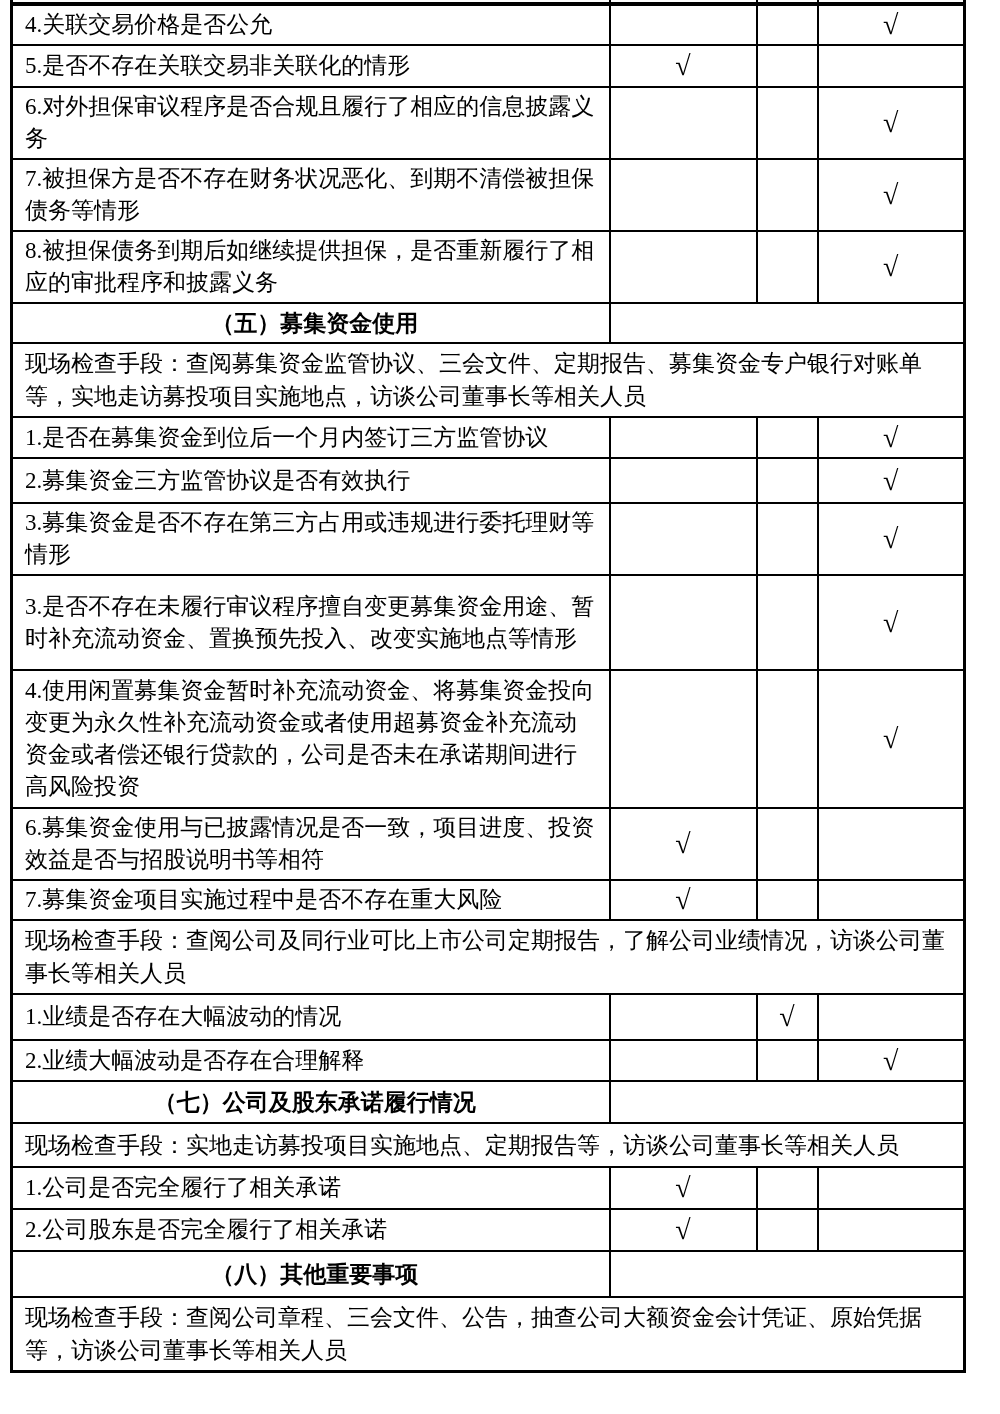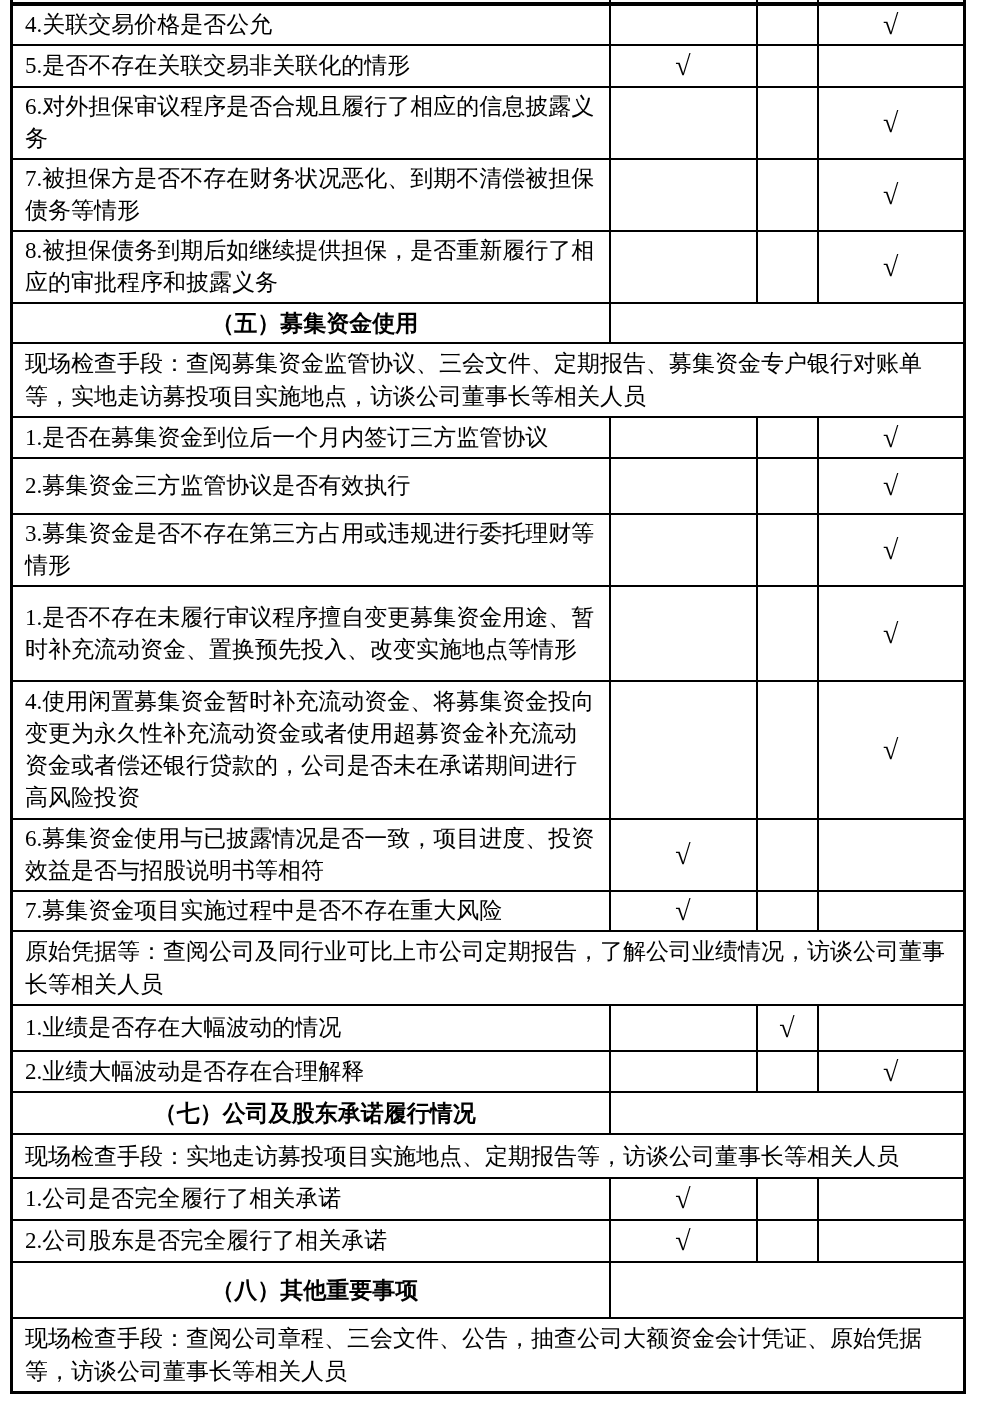--- a/index.html
+++ b/index.html
@@ -115,34 +115,34 @@
         </tr>
         <tr class="row-method" style="height: 64px;">
           <td colspan="4" class="method-cell">现场检查手段：查阅募集资金监管协议、三会文件、定期报告、募集资金专户银行对账单等，实地走访募投项目实施地点，访谈公司董事长等相关人员</td>
         </tr>
         <tr class="row-question" style="height: 41px;">
           <td class="question-cell">1.是否在募集资金到位后一个月内签订三方监管协议</td>
           <td class="check-cell"></td>
           <td class="check-cell"></td>
           <td class="check-cell">√</td>
         </tr>
-        <tr class="row-question" style="height: 56px;">
+        <tr class="row-question" style="height: 45px;">
           <td class="question-cell">2.募集资金三方监管协议是否有效执行</td>
           <td class="check-cell"></td>
           <td class="check-cell"></td>
           <td class="check-cell">√</td>
         </tr>
         <tr class="row-question" style="height: 64px;">
           <td class="question-cell">3.募集资金是否不存在第三方占用或违规进行委托理财等情形</td>
           <td class="check-cell"></td>
           <td class="check-cell"></td>
           <td class="check-cell">√</td>
         </tr>
         <tr class="row-question" style="height: 95px;">
-          <td class="question-cell">1.是否不存在未履行审议程序擅自变更募集资金用途、暂时补充流动资金、置换预先投入、改变实施地点等情形</td>
+          <td class="question-cell">3.是否不存在未履行审议程序擅自变更募集资金用途、暂时补充流动资金、置换预先投入、改变实施地点等情形</td>
           <td class="check-cell"></td>
           <td class="check-cell"></td>
           <td class="check-cell">√</td>
         </tr>
         <tr class="row-question" style="height: 138px;">
           <td class="question-cell">4.使用闲置募集资金暂时补充流动资金、将募集资金投向变更为永久性补充流动资金或者使用超募资金补充流动资金或者偿还银行贷款的，公司是否未在承诺期间进行高风险投资</td>
           <td class="check-cell"></td>
           <td class="check-cell"></td>
           <td class="check-cell">√</td>
         </tr>
@@ -152,21 +152,21 @@
           <td class="check-cell"></td>
           <td class="check-cell"></td>
         </tr>
         <tr class="row-question" style="height: 40px;">
           <td class="question-cell">7.募集资金项目实施过程中是否不存在重大风险</td>
           <td class="check-cell">√</td>
           <td class="check-cell"></td>
           <td class="check-cell"></td>
         </tr>
         <tr class="row-method" style="height: 65px;">
-          <td colspan="4" class="method-cell">原始凭据等：查阅公司及同行业可比上市公司定期报告，了解公司业绩情况，访谈公司董事长等相关人员</td>
+          <td colspan="4" class="method-cell">现场检查手段：查阅公司及同行业可比上市公司定期报告，了解公司业绩情况，访谈公司董事长等相关人员</td>
         </tr>
         <tr class="row-question" style="height: 46px;">
           <td class="question-cell">1.业绩是否存在大幅波动的情况</td>
           <td class="check-cell"></td>
           <td class="check-cell">√</td>
           <td class="check-cell"></td>
         </tr>
         <tr class="row-question" style="height: 41px;">
           <td class="question-cell">2.业绩大幅波动是否存在合理解释</td>
           <td class="check-cell"></td>
@@ -185,21 +185,21 @@
           <td class="check-cell">√</td>
           <td class="check-cell"></td>
           <td class="check-cell"></td>
         </tr>
         <tr class="row-question" style="height: 42px;">
           <td class="question-cell">2.公司股东是否完全履行了相关承诺</td>
           <td class="check-cell">√</td>
           <td class="check-cell"></td>
           <td class="check-cell"></td>
         </tr>
-        <tr class="row-section" style="height: 56px;">
+        <tr class="row-section" style="height: 46px;">
           <td class="section-cell">（八）其他重要事项</td>
           <td colspan="3"></td>
         </tr>
         <tr class="row-method" style="height: 62px;">
           <td colspan="4" class="method-cell">现场检查手段：查阅公司章程、三会文件、公告，抽查公司大额资金会计凭证、原始凭据等，访谈公司董事长等相关人员</td>
         </tr>
       </tbody>
   </table>
 </div>
 

